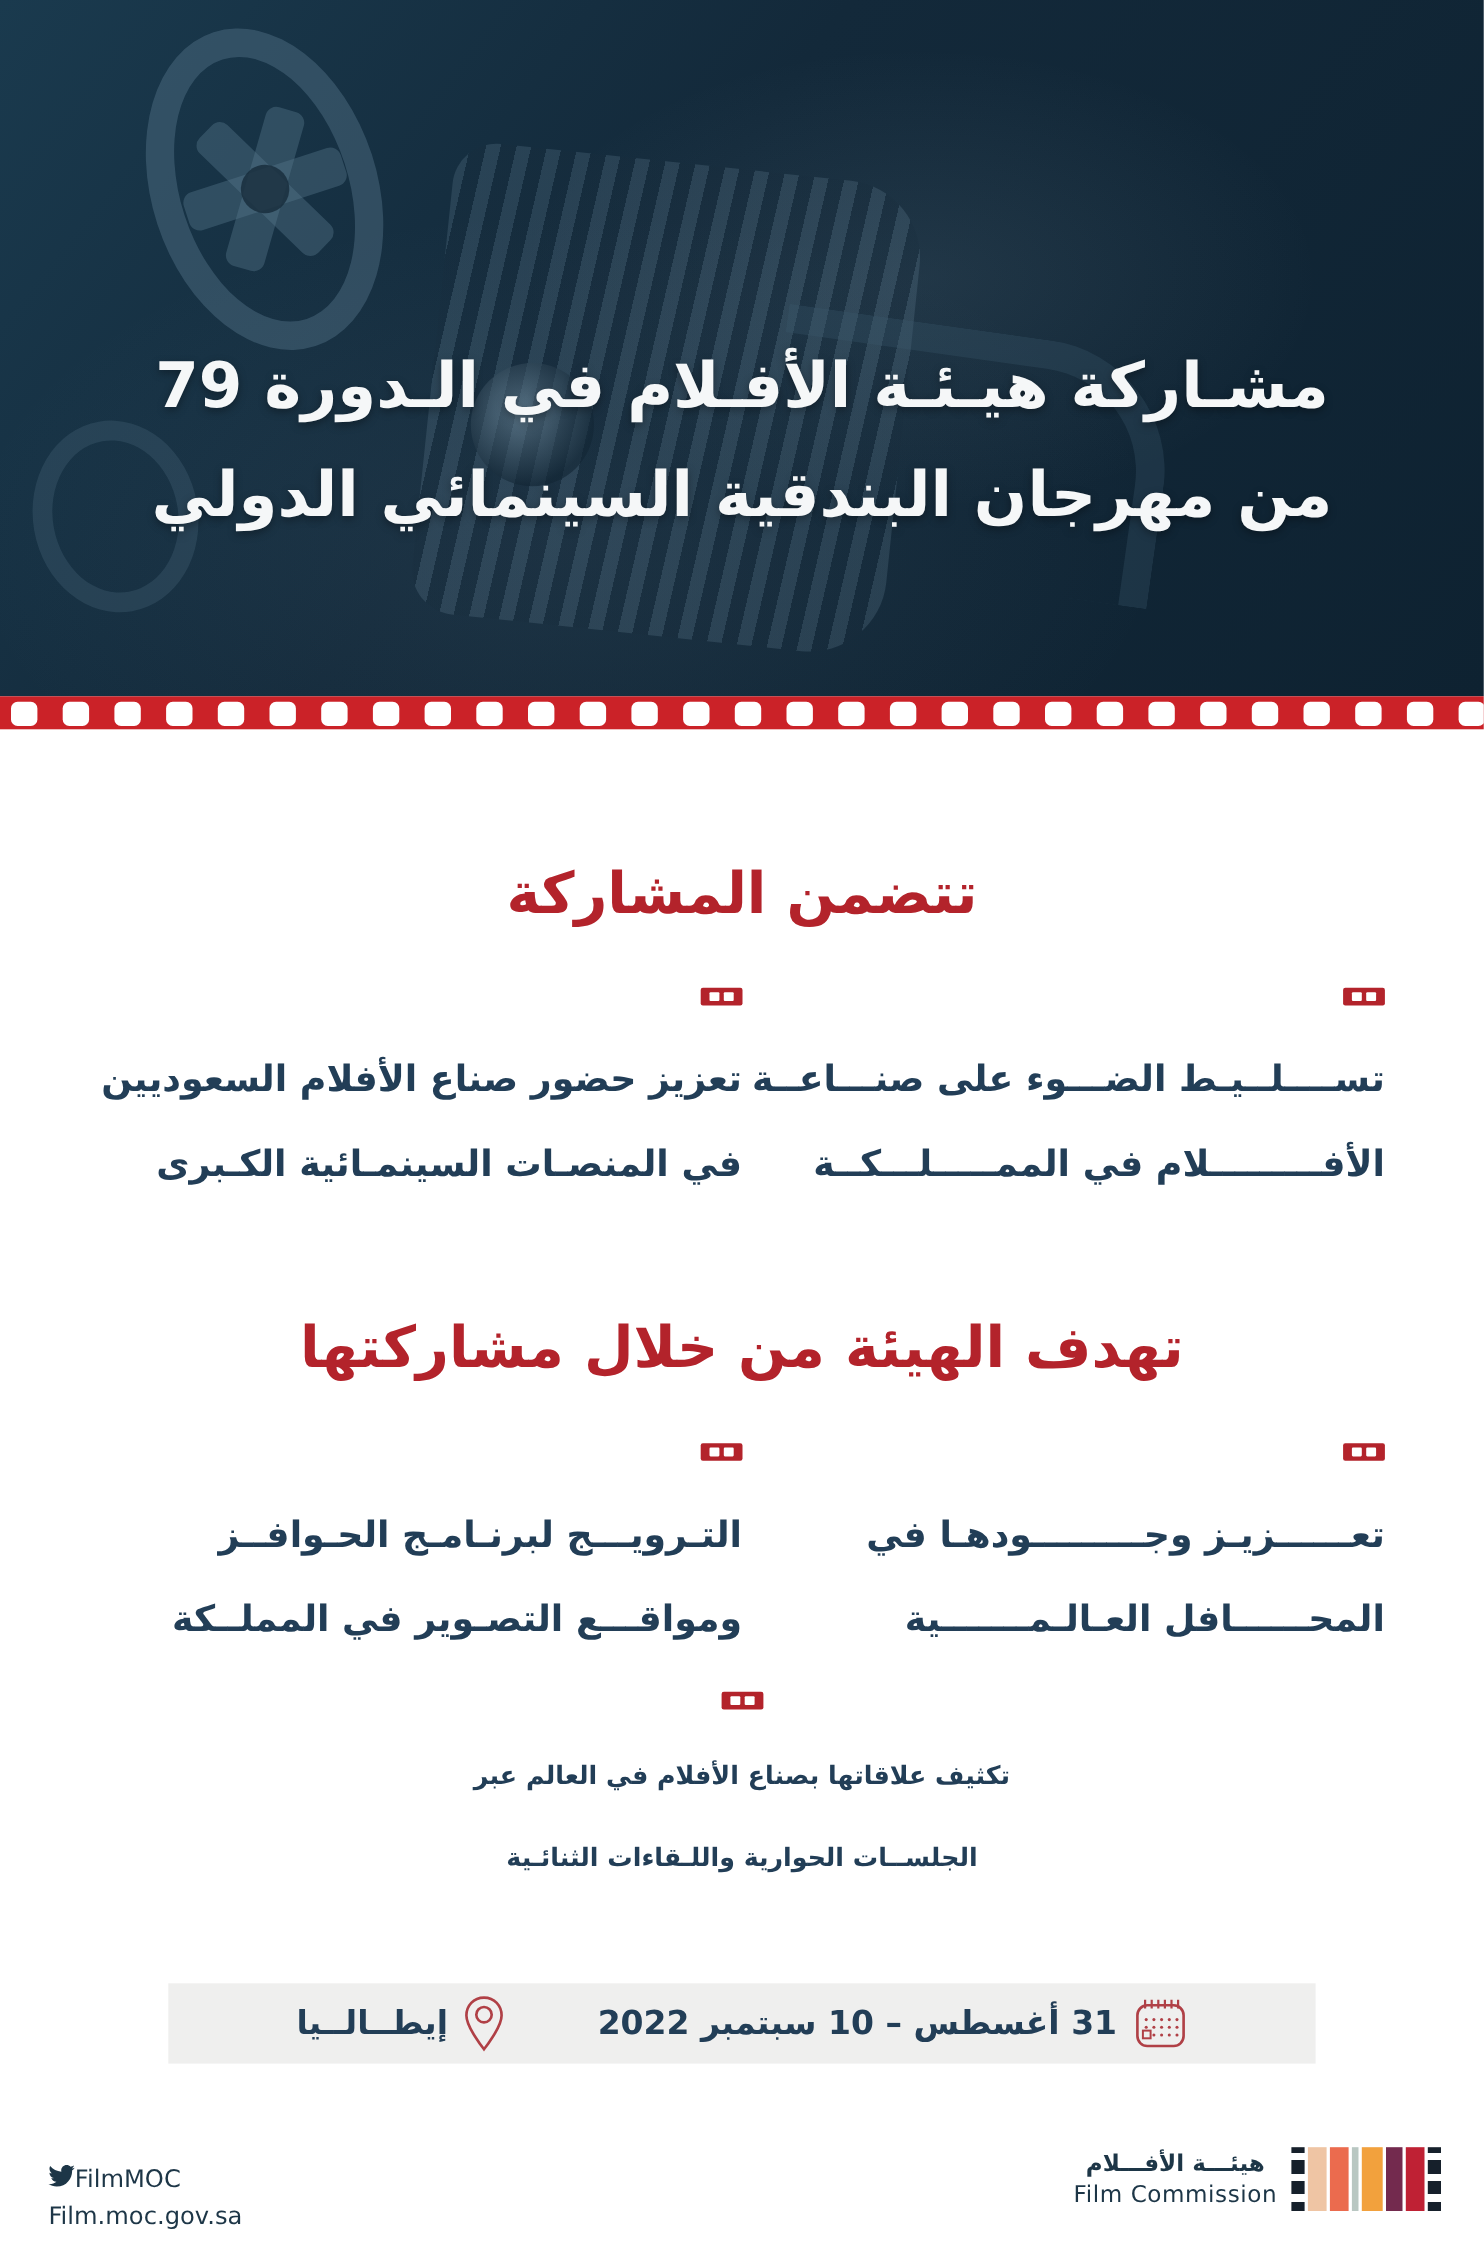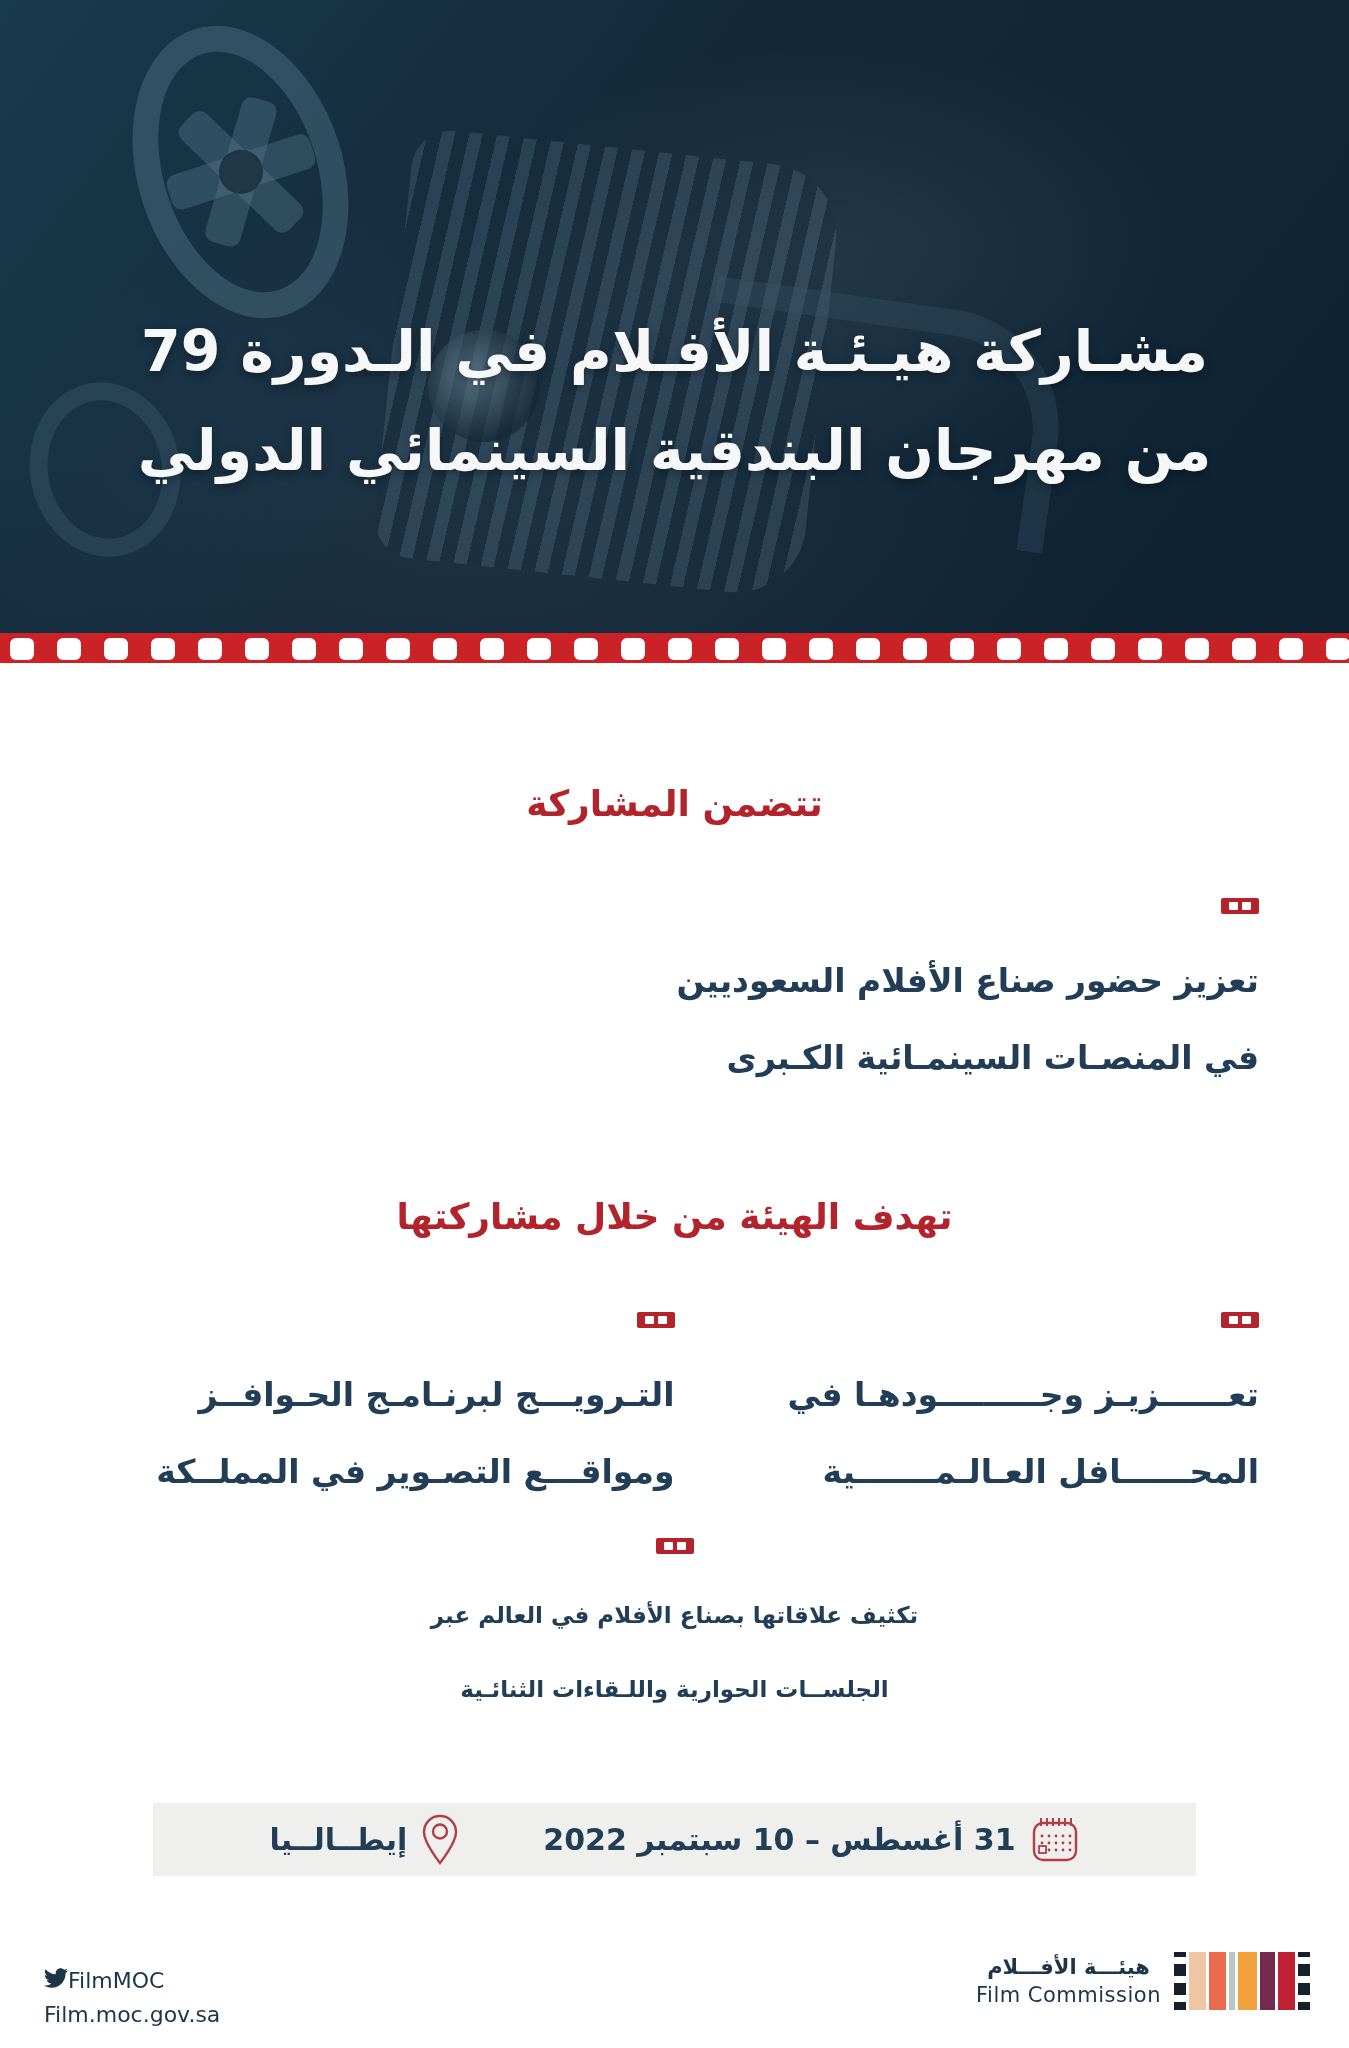--- a/index.html
+++ b/index.html
@@ -82,21 +82,21 @@
     padding:5px 0 3px 10px;
     overflow:hidden;
   }
   .filmstrip .hole{
     flex:none;width:24px;height:22px;background:#ffffff;border-radius:6px;
   }
   
   .section-heading{
     position:absolute;left:0;right:0;text-align:center;
     color:var(--heading-red);
-    font-size:36px;font-weight:700;
+    font-size:52px;font-weight:700;
   }
   .sh1{top:783px;}
   .sh2{top:1196px;}
   .items-row{
     position:absolute;left:90px;right:90px;
     display:flex;
   }
   .row1{top:898px;}
   .row2{top:1312px;}
   .item{flex:1;text-align:right;}
@@ -205,20 +205,27 @@
       <span class="hole"></span>
       <span class="hole"></span>
       <span class="hole"></span>
       <span class="hole"></span>
       <span class="hole"></span>
     </div>
 
   <h2 class="section-heading sh1" dir="rtl">تتضمن المشاركة</h2>
 
   <div class="items-row row1" dir="rtl">
+    <div class="item">
+      <span class="film-bullet"></span>
+      <p>
+        <span>تســــلــيـط الضـــوء على صنـــاعــة</span><br>
+        <span>الأفـــــــــلام في الممـــــلـــكــة</span>
+      </p>
+    </div>
     <div class="item">
       <span class="film-bullet"></span>
       <p>
         <span>تعزيز حضور صناع الأفلام السعوديين</span><br>
         <span>في المنصـات السينمـائية الكـبرى</span>
       </p>
     </div>
   </div>
 
   <h2 class="section-heading sh2" dir="rtl">تهدف الهيئة من خلال مشاركتها</h2>

